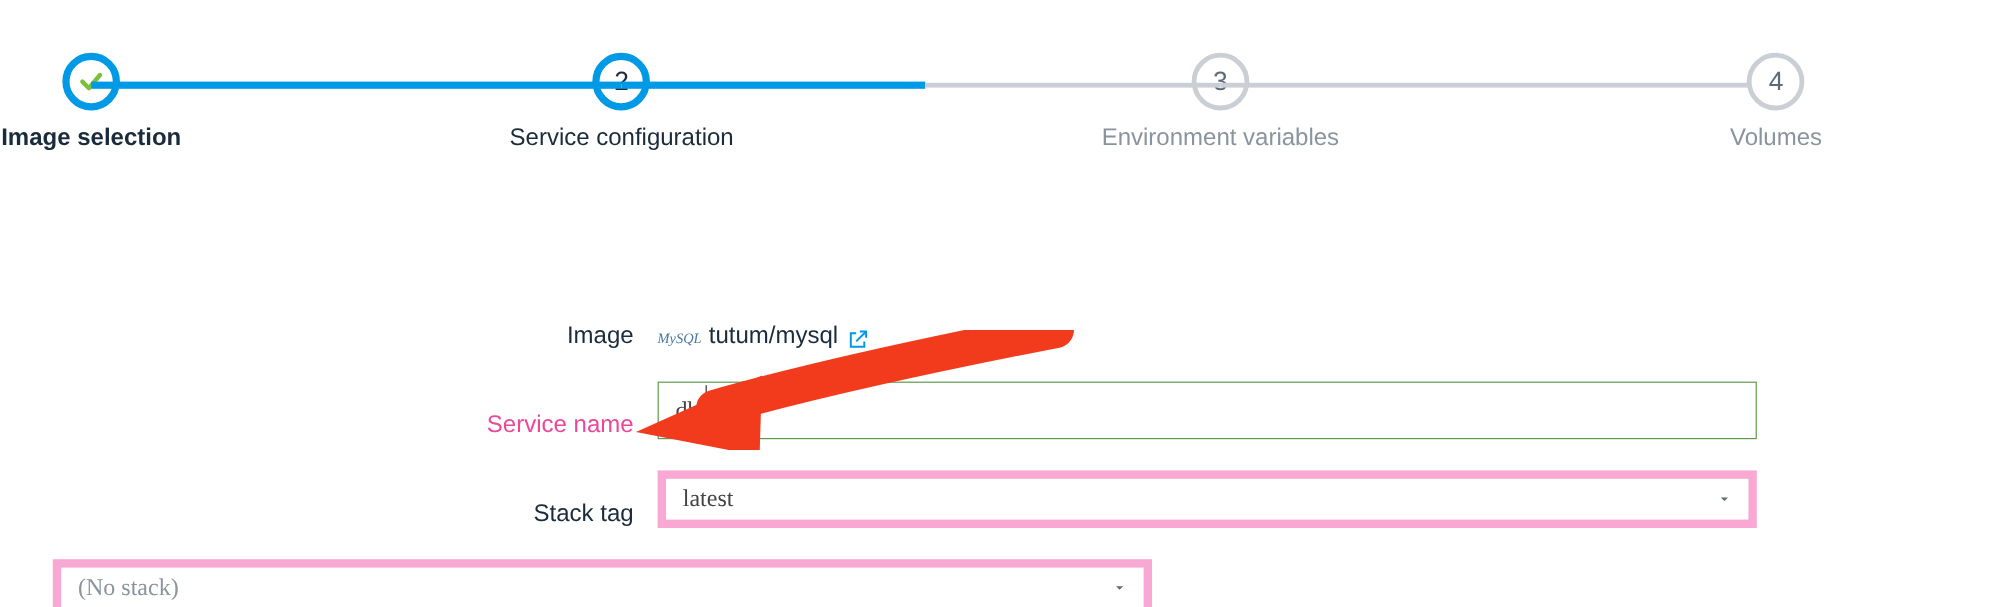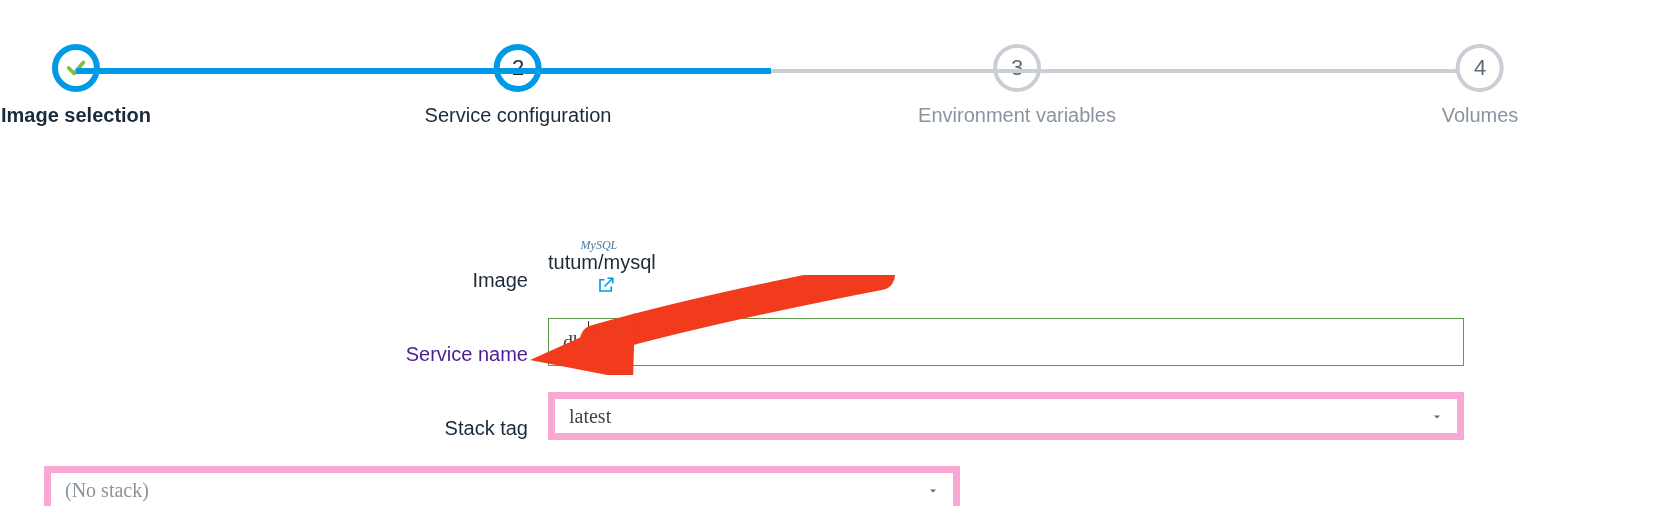--- a/index.html
+++ b/index.html
@@ -76,27 +76,26 @@
     margin-bottom: 18px;
     margin-left: 44px;
   }
   .row .lbl {
     width: 484px;
     text-align: right;
     padding-right: 20px;
     font-size: 20px;
     color: #1a2b3c;
   }
-  .row.highlight .lbl { color: #4c1d95; }
+  .row.highlight .lbl { color: #ec4899; }
 
   .val {
     display: flex;
     align-items: center;
     font-size: 20px;
-    flex-direction: column;
   }
   .mysql-icon {
     font-family: Georgia, serif;
     font-style: italic;
     font-size: 12px;
     color: #4a79a5;
     margin-right: 6px;
     position: relative;
     top: 2px;
   }

